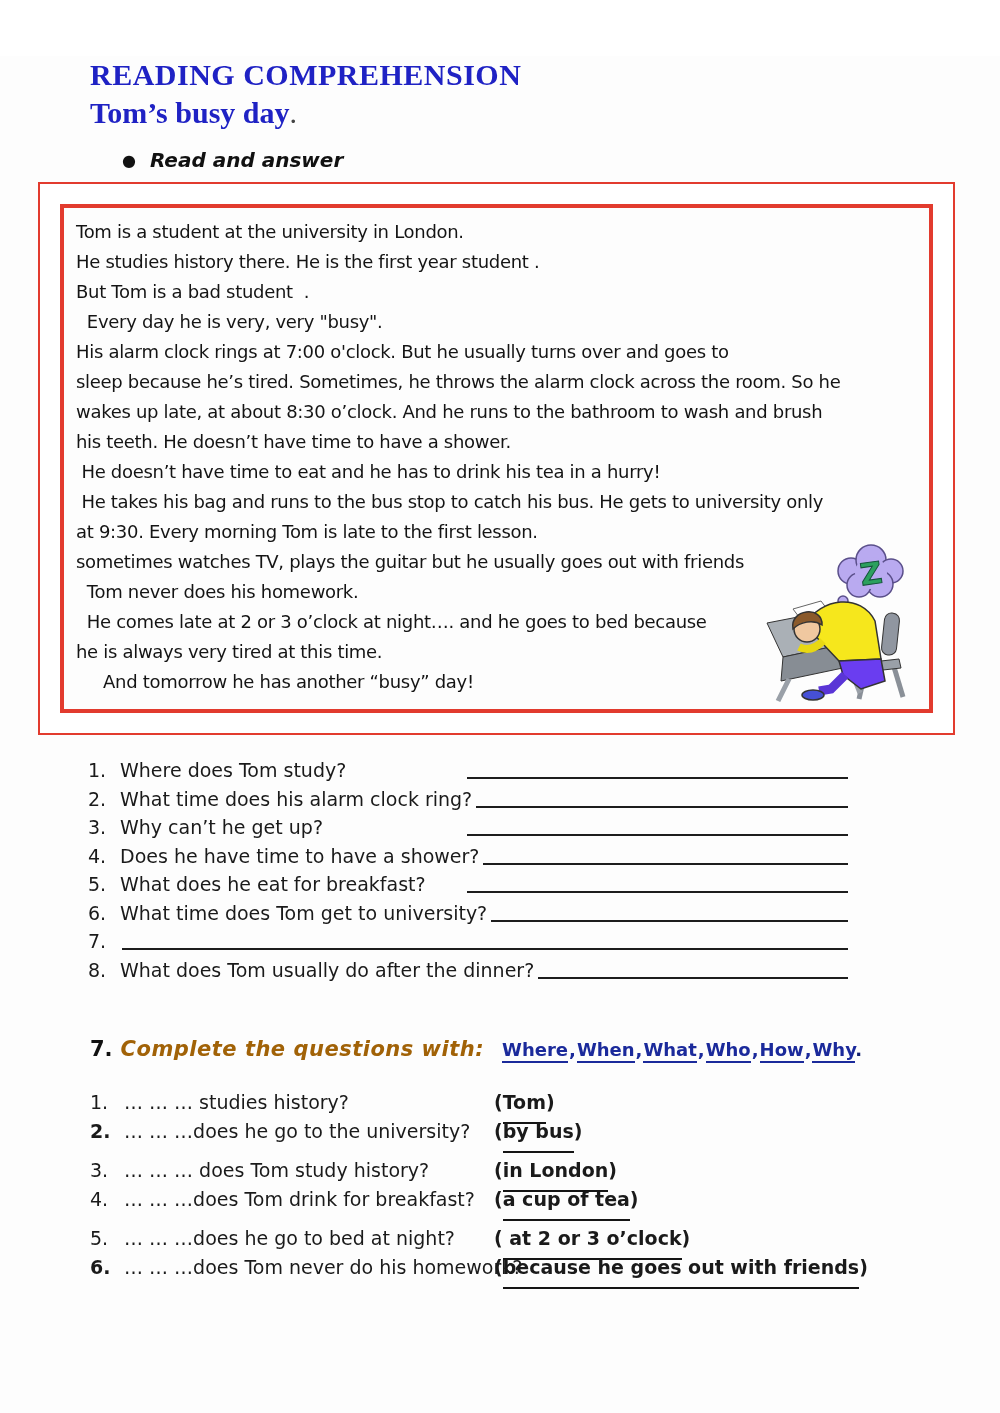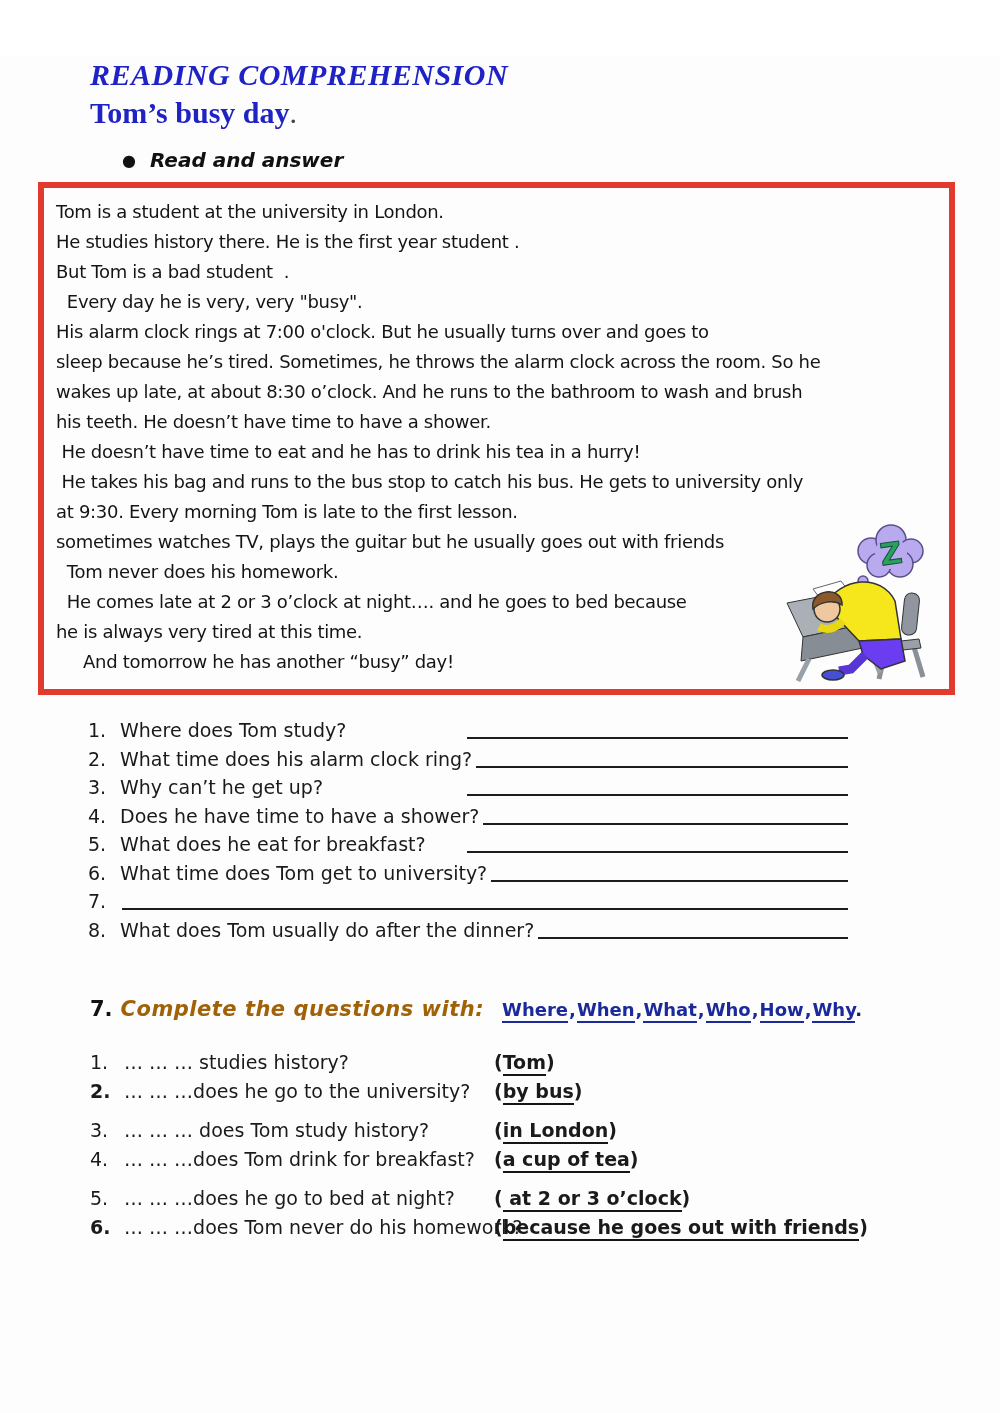--- a/index.html
+++ b/index.html
@@ -11,39 +11,39 @@
     color: #1a1a1a;
     overflow: hidden;
   }
   .page { position: relative; width: 1000px; height: 1413px; background: #fdfdfd; }
 
   
   .header { margin: 56px 0 0 90px; }
   .title-1 {
     font-family: "Liberation Serif", serif;
     font-weight: bold; font-size: 30px; line-height: 38px;
-    color: #1f22c4; letter-spacing: 0.5px; font-style: italic;
+    color: #1f22c4; letter-spacing: 0.5px;
   }
   .title-2 {
     font-family: "Liberation Serif", serif;
     font-weight: bold; font-size: 30px; line-height: 38px;
     color: #1f22c4;
   }
   .title-period { color: #444; font-weight: normal; }
 
   
   .instruction-row { margin: 16px 0 10px 122px; display: flex; align-items: center; }
   .bullet-dot { font-size: 16px; color: #111; margin-right: 14px; }
   .instruction-text { font-size: 20px; font-weight: bold; font-style: italic; color: #111; }
 
   
   .passage-box {
     margin: 8px 45px 0 38px;
     border: 2px solid #e23b2e;
-    padding: 0;
+    padding: 20px;
     background: #fff;
   }
   .passage-inner {
     border: 4px solid #e23b2e;
     padding: 9px 12px 12px 12px;
     position: relative;
     background: #fdfdfd;
   }
   .passage-line {
     font-size: 18px; line-height: 30px;
@@ -70,21 +70,21 @@
   .s7-period { color: #13206e; }
 
   
   .completion { margin: 30px 60px 0 90px; }
   .comp-row { display: flex; height: 29px; align-items: baseline; }
   .comp-row:nth-child(3), .comp-row:nth-child(5) { margin-top: 10px; }
   .comp-num { width: 34px; flex: none; font-size: 19px; }
   .comp-row:nth-child(2) .comp-num, .comp-row:nth-child(6) .comp-num { font-weight: bold; }
   .comp-q { flex: none; width: 370px; font-size: 19px; white-space: pre; }
   .comp-hint { font-size: 19px; font-weight: bold; white-space: pre; }
-  .hint-text { border-bottom: 2px solid #151515; padding-bottom: 1px; }
+  .hint-text { border-bottom: 2px solid #151515; padding-bottom: 9px; }
 </style>
 </head>
 <body>
 
 <div class="page">
 
   <div class="header">
     <div class="title-1">READING COMPREHENSION</div>
     <div class="title-2"><span>Tom’s busy day</span><span class="title-period">.</span></div>
   </div>

